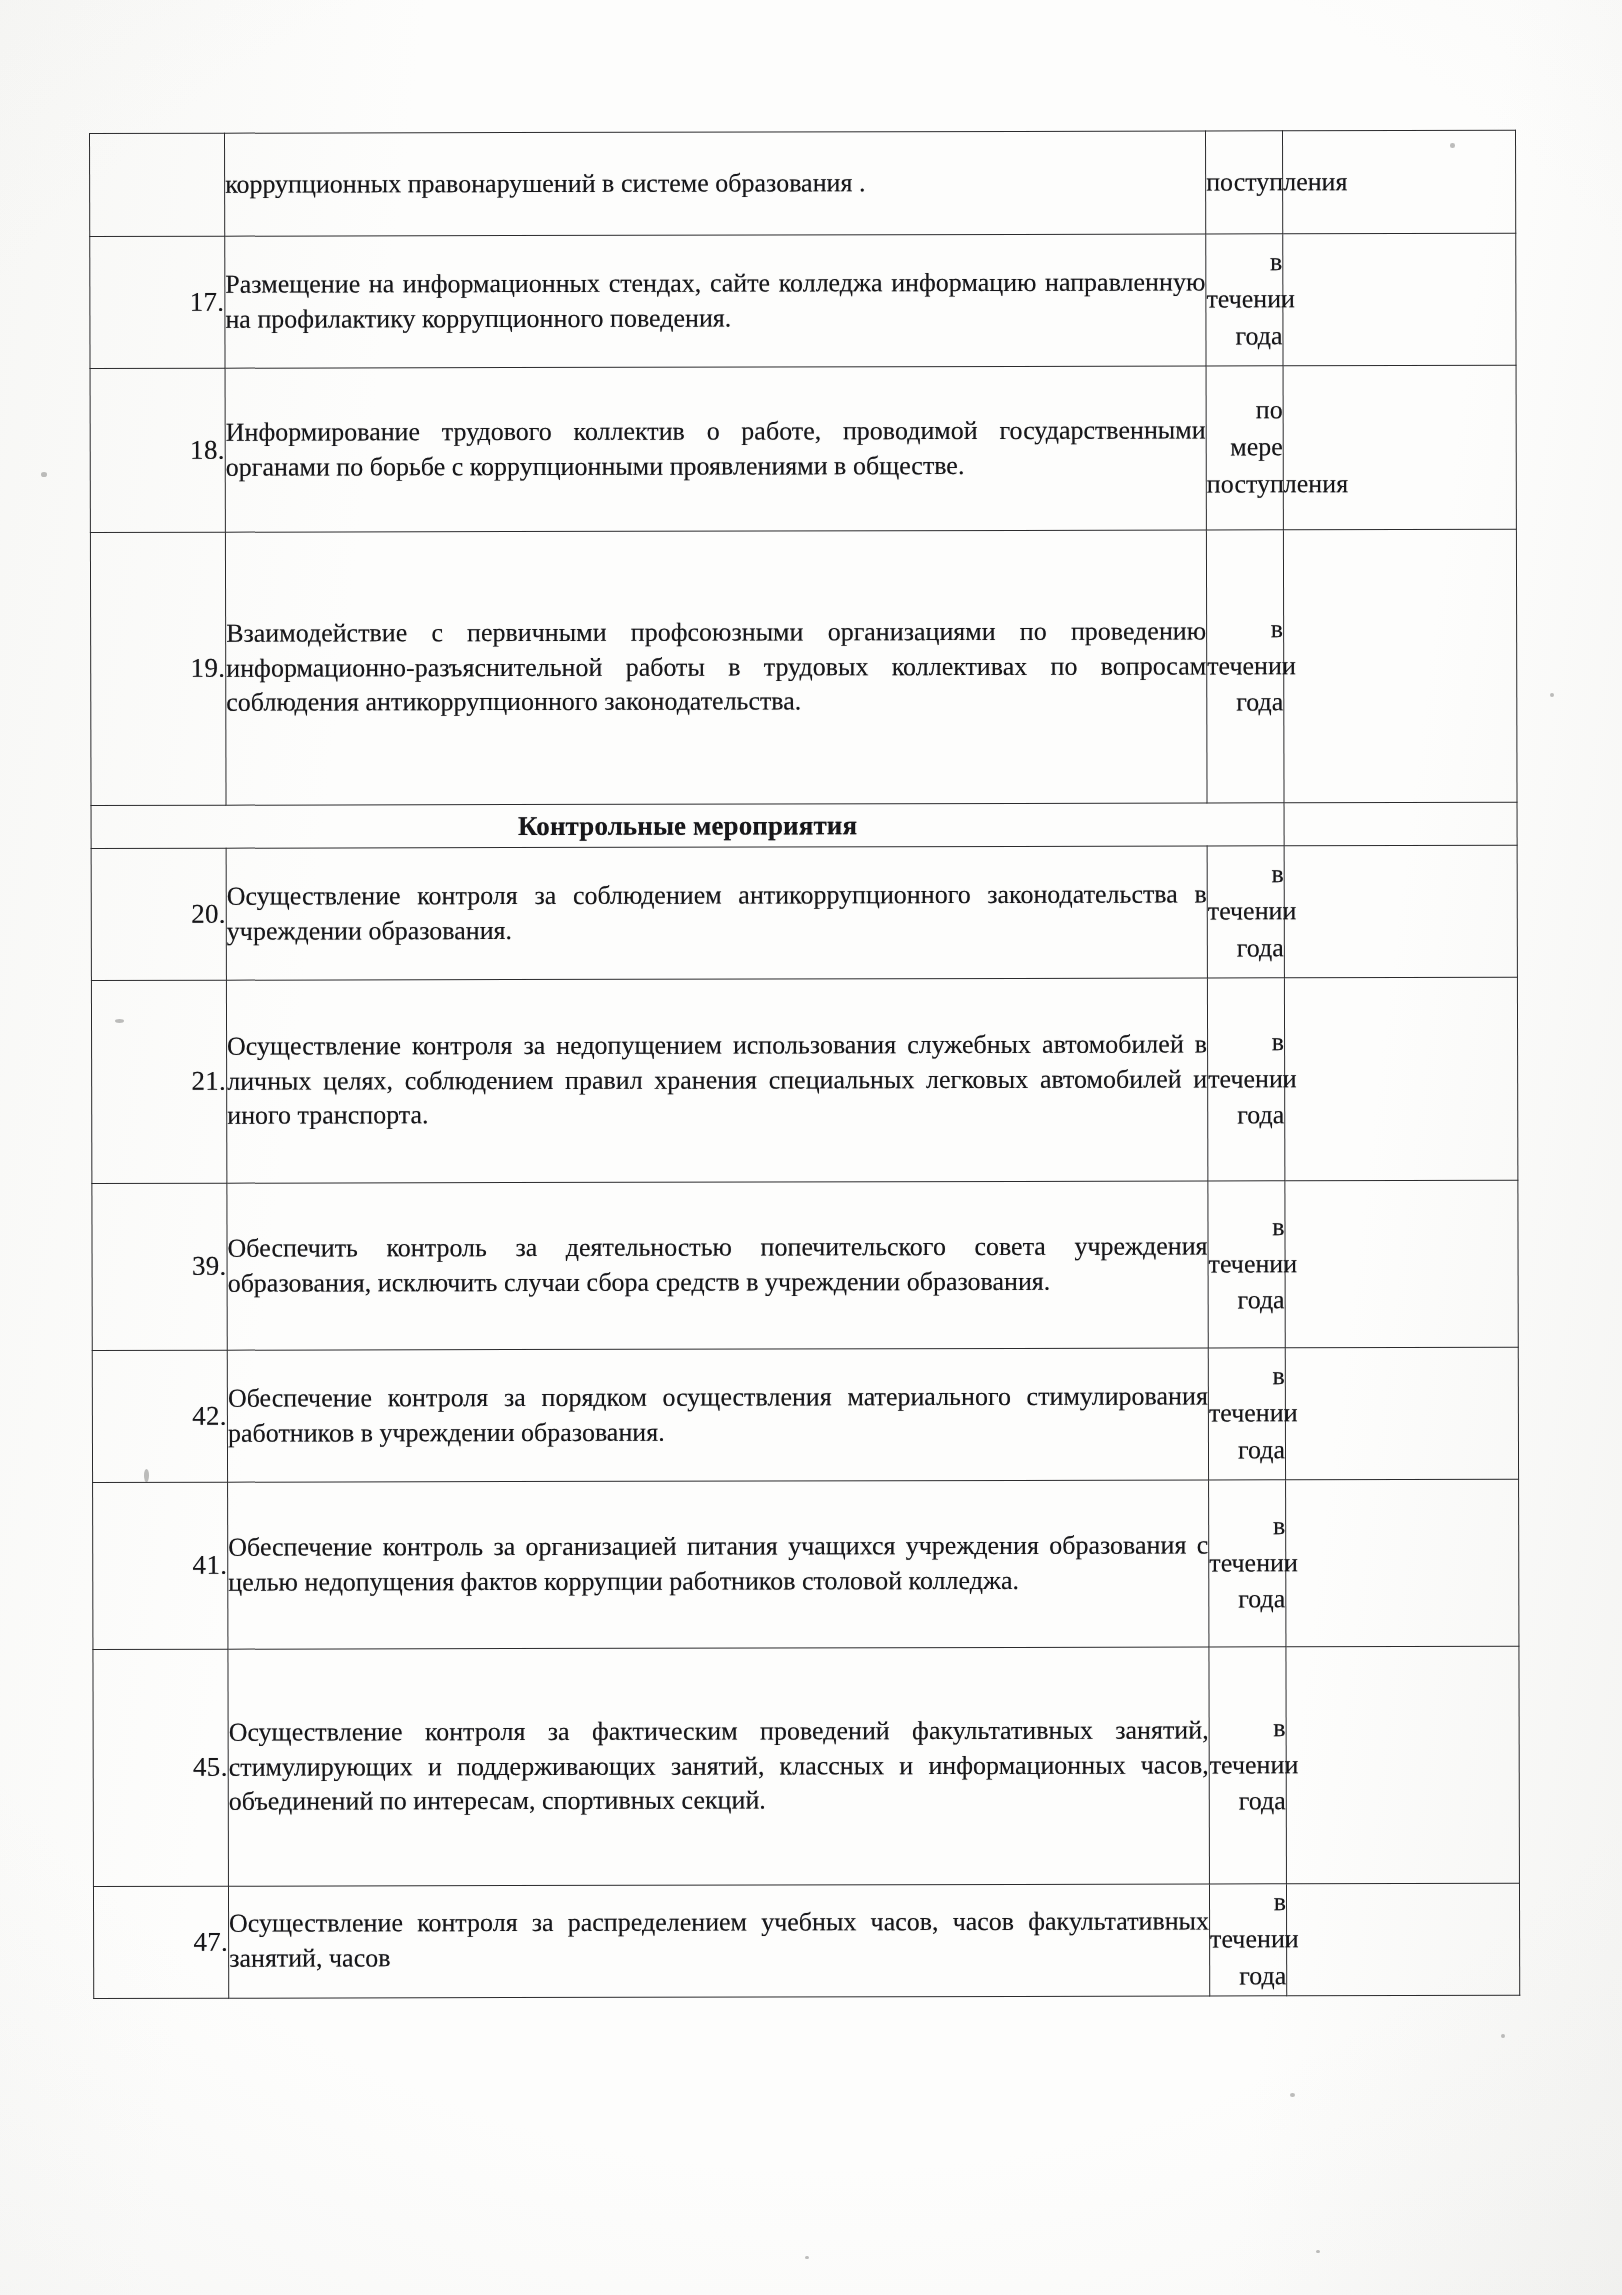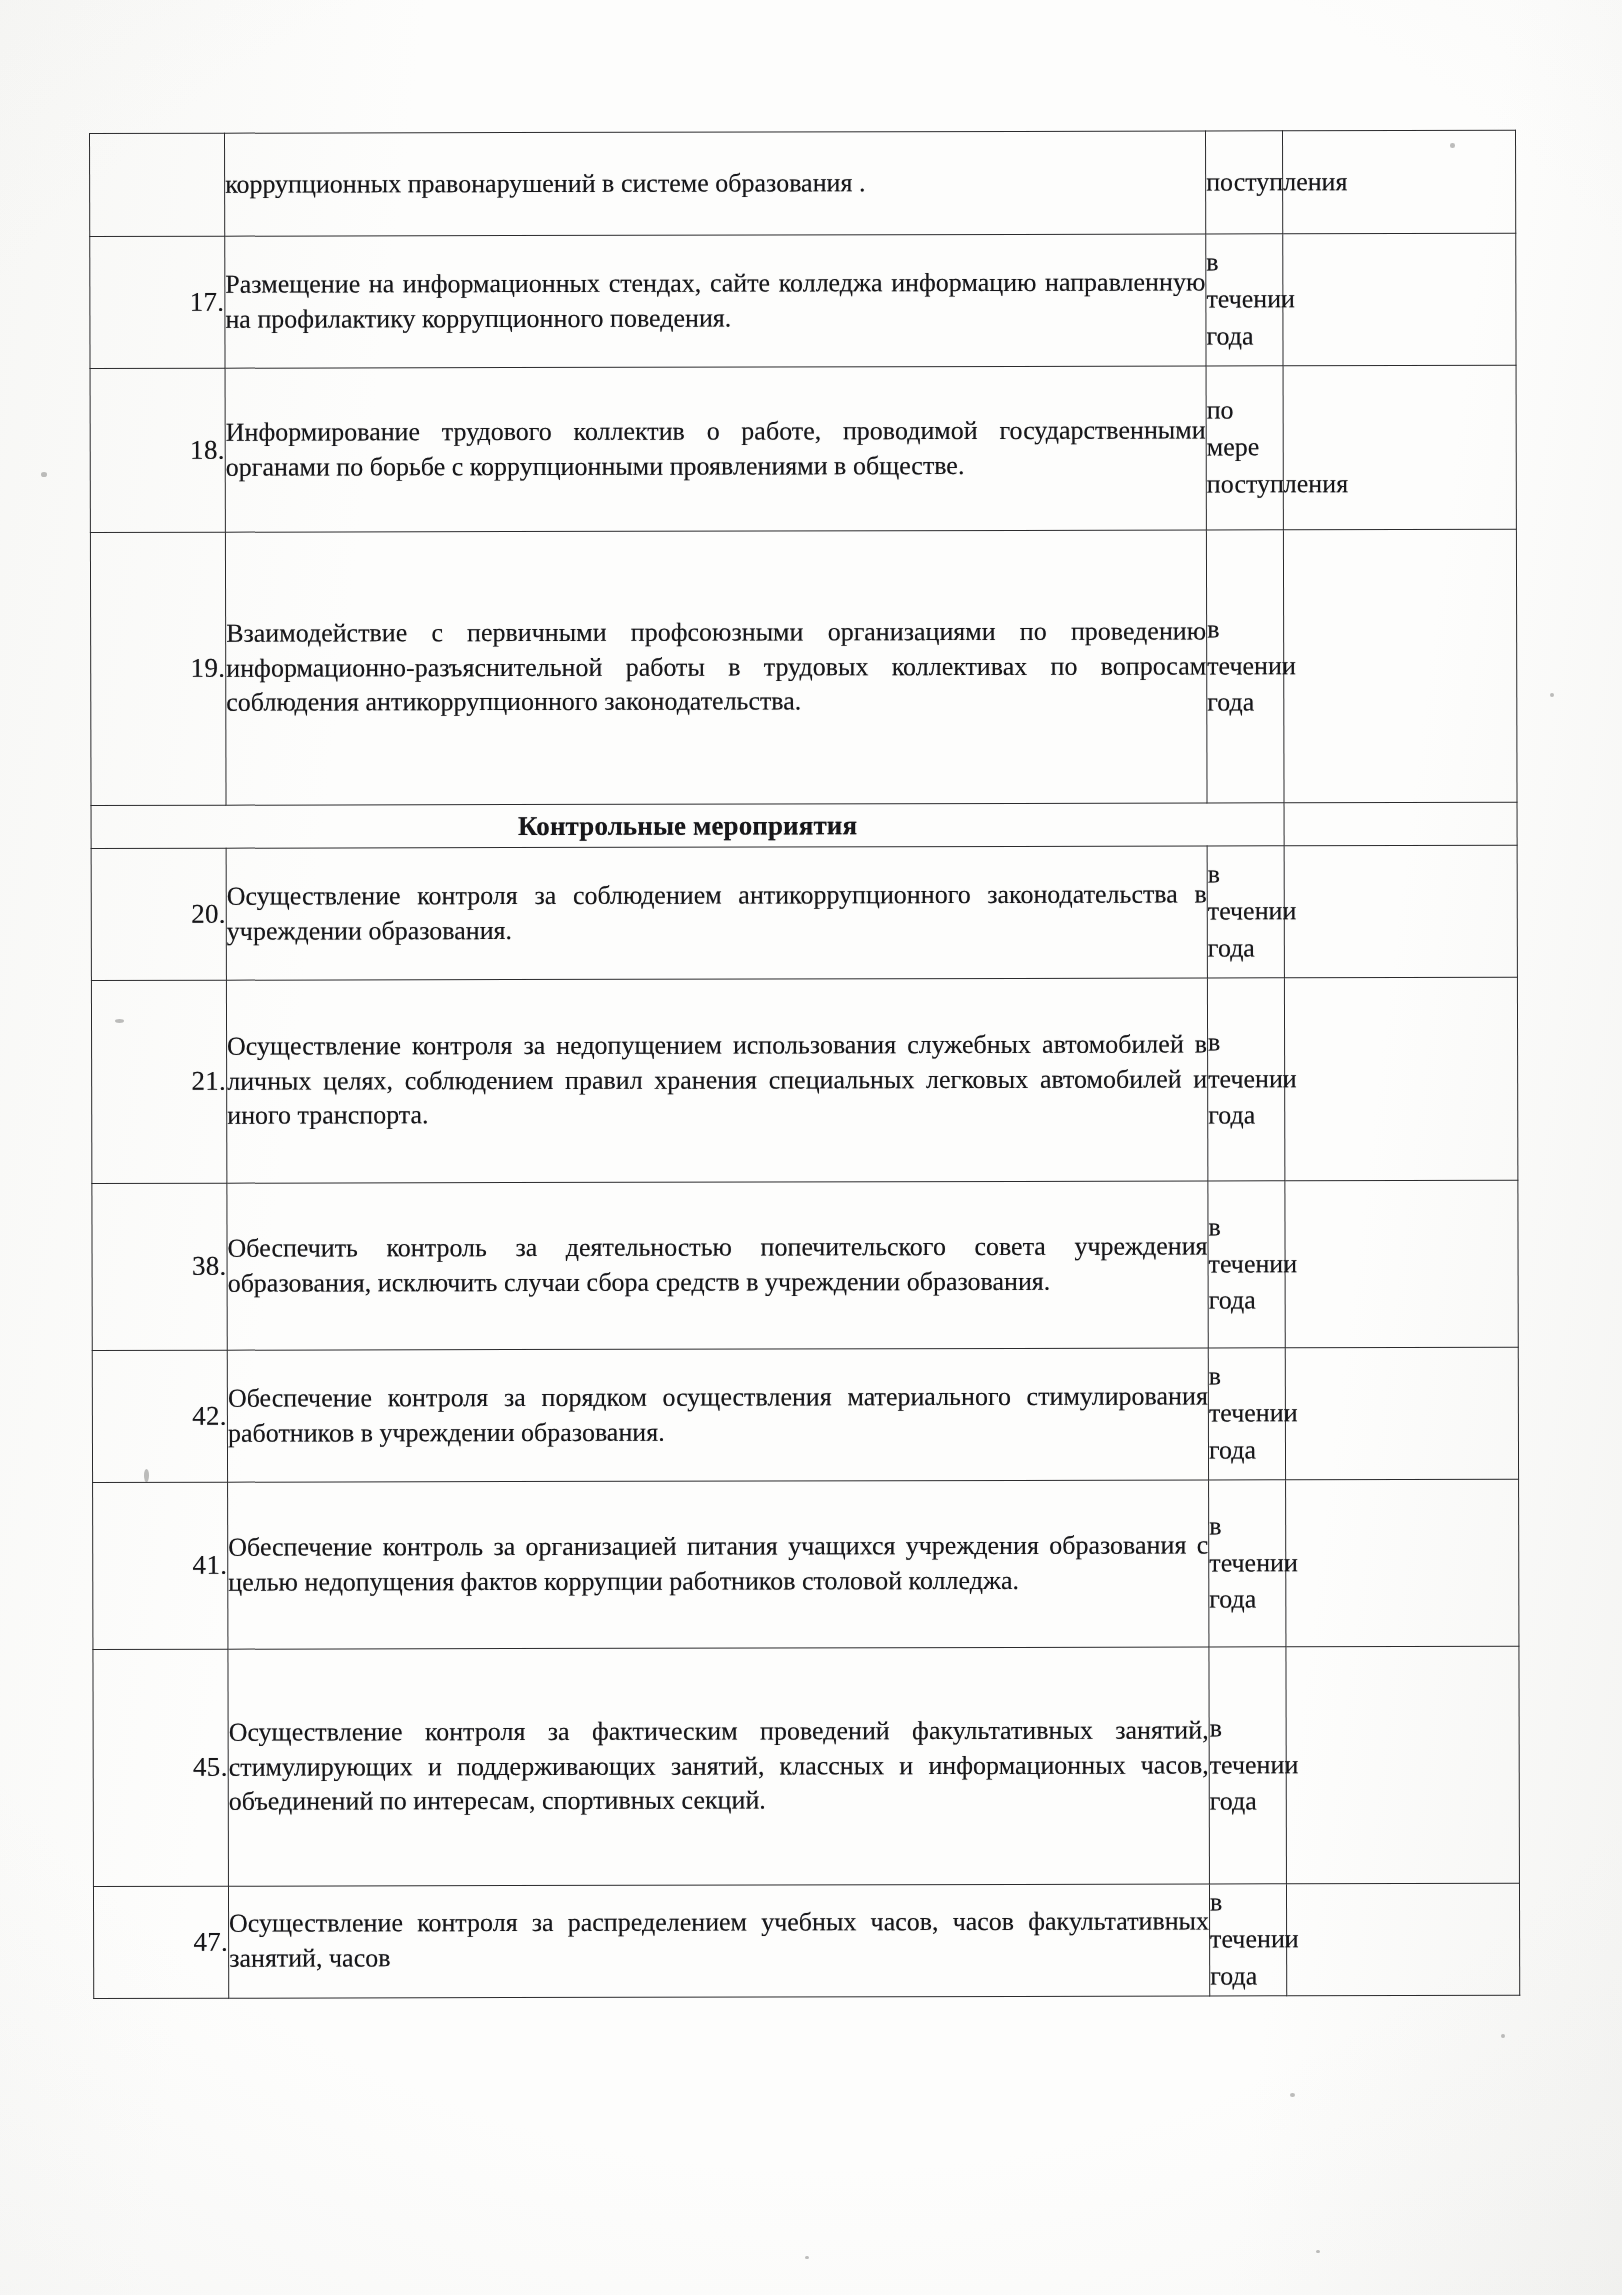--- a/index.html
+++ b/index.html
@@ -69,21 +69,21 @@
   .cell-action {
     text-align: justify;
     text-align-last: left;
     font-size: 26px;
     line-height: 1.345;
     padding: 5.9px 9.2px 7.2px 10.5px;
     hyphens: none;
     word-spacing: 0px;
   }
   .cell-term {
-    text-align: left;
+    text-align: right;
     font-size: 26px;
     line-height: 1.42;
     padding: 5.2px 3.9px;
     white-space: pre-line;
   }
   .cell-resp {
     font-size: 26px;
     padding: 5.2px 6.5px;
   }
   .section-head {
@@ -171,21 +171,21 @@
 
       <tr style="height:203px;">
         <td class="cell-num ink">21.</td>
         <td class="cell-action ink">Осуществление контроля за недопущением использования служебных автомобилей в личных целях, соблюдением правил хранения специальных легковых автомобилей и иного транспорта.</td>
         <td class="cell-term ink">в течении
 года</td>
         <td class="cell-resp ink"></td>
       </tr>
 
       <tr style="height:167px;">
-        <td class="cell-num ink">38.</td>
+        <td class="cell-num ink">39.</td>
         <td class="cell-action ink">Обеспечить контроль за деятельностью попечительского совета учреждения образования, исключить случаи сбора средств в учреждении образования.</td>
         <td class="cell-term ink">в течении
 года</td>
         <td class="cell-resp ink"></td>
       </tr>
 
       <tr style="height:132px;">
         <td class="cell-num ink">42.</td>
         <td class="cell-action ink">Обеспечение контроля за порядком осуществления материального стимулирования работников в учреждении образования.</td>
         <td class="cell-term ink">в течении

